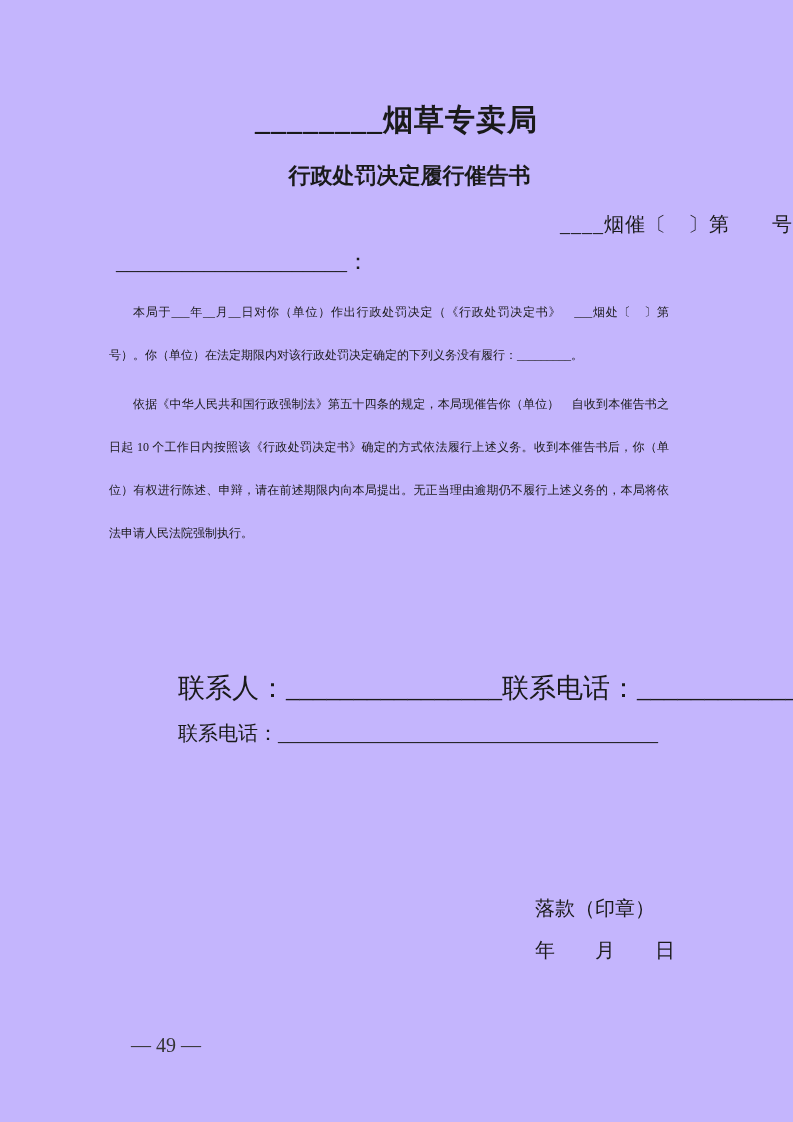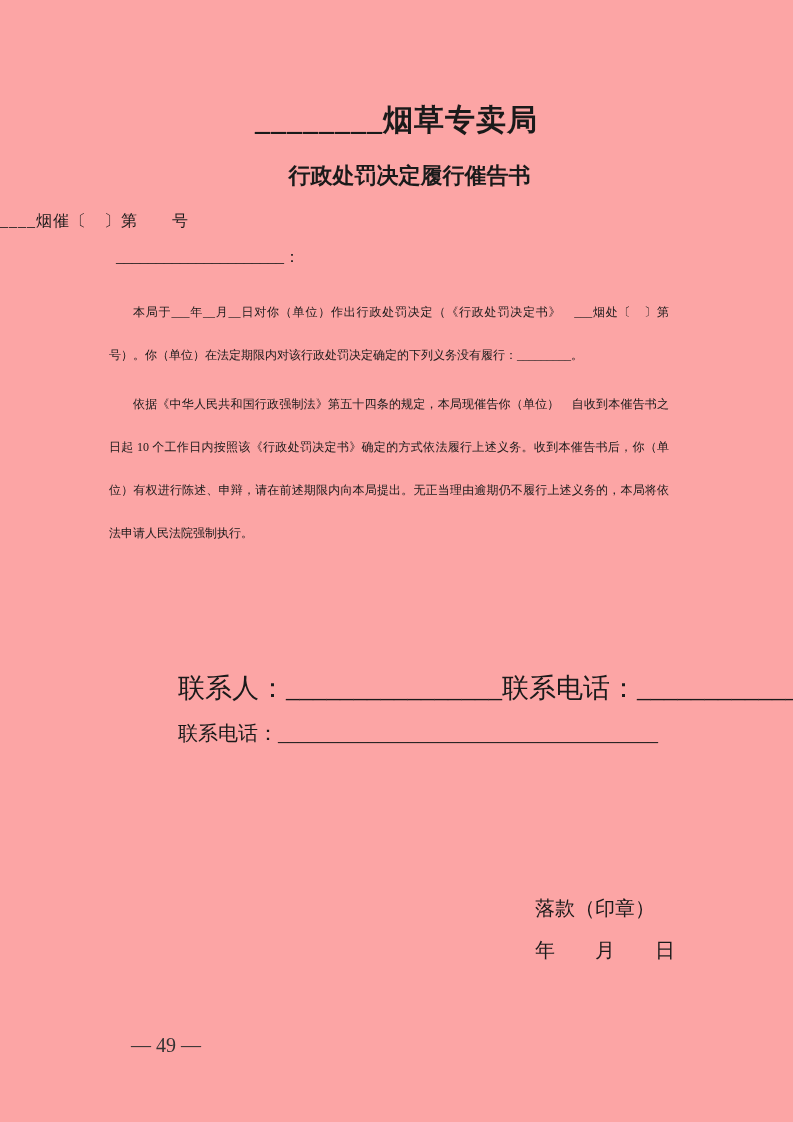--- a/index.html
+++ b/index.html
@@ -4,21 +4,21 @@
 <style>
   html, body {
     margin: 0;
     padding: 0;
     background: #ffffff;
   }
   .page {
     position: relative;
     width: 793px;
     height: 1122px;
-    background: #fca5a5;
+    background: #c4b5fd;
     color: #1a1a1a;
     font-family: "Liberation Serif", "DejaVu Serif", serif;
     overflow: hidden;
   }
   .title {
     position: absolute;
     top: 100px;
     left: 0;
     width: 793px;
     margin: 0;
@@ -37,29 +37,29 @@
     font-size: 22px;
     font-weight: 700;
     font-family: "Liberation Sans", "DejaVu Sans", sans-serif;
     padding-left: 13px;
   }
   .doc-number {
     position: absolute;
     top: 211px;
     left: 0;
     width: 793px;
-    text-align: left;
-    font-size: 16px;
+    text-align: right;
+    font-size: 20px;
     letter-spacing: 1px;
   }
   .addressee {
     position: absolute;
     top: 247px;
     left: 116px;
-    font-size: 16px;
+    font-size: 22px;
   }
   .body-block {
     position: absolute;
     top: 285px;
     left: 103px;
     width: 572px;
   }
   .body-para {
     margin: 6px;
     font-size: 12px;

